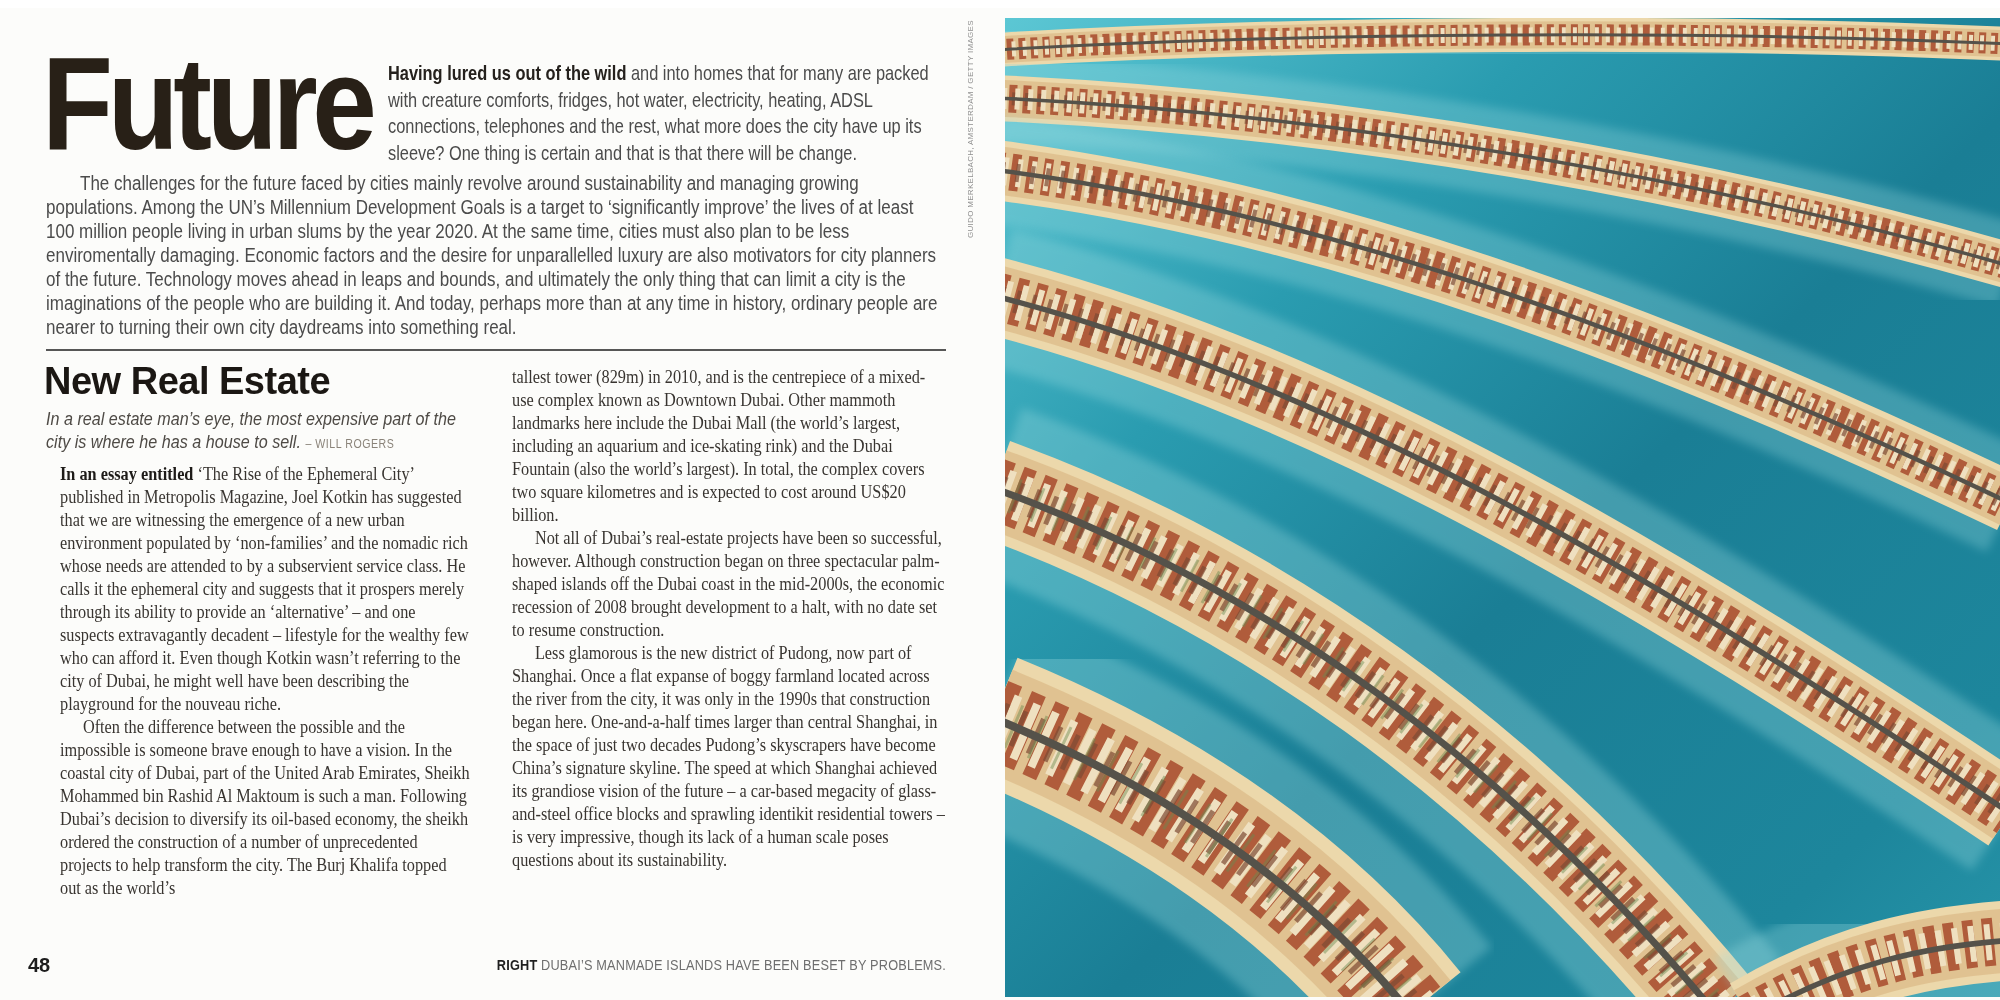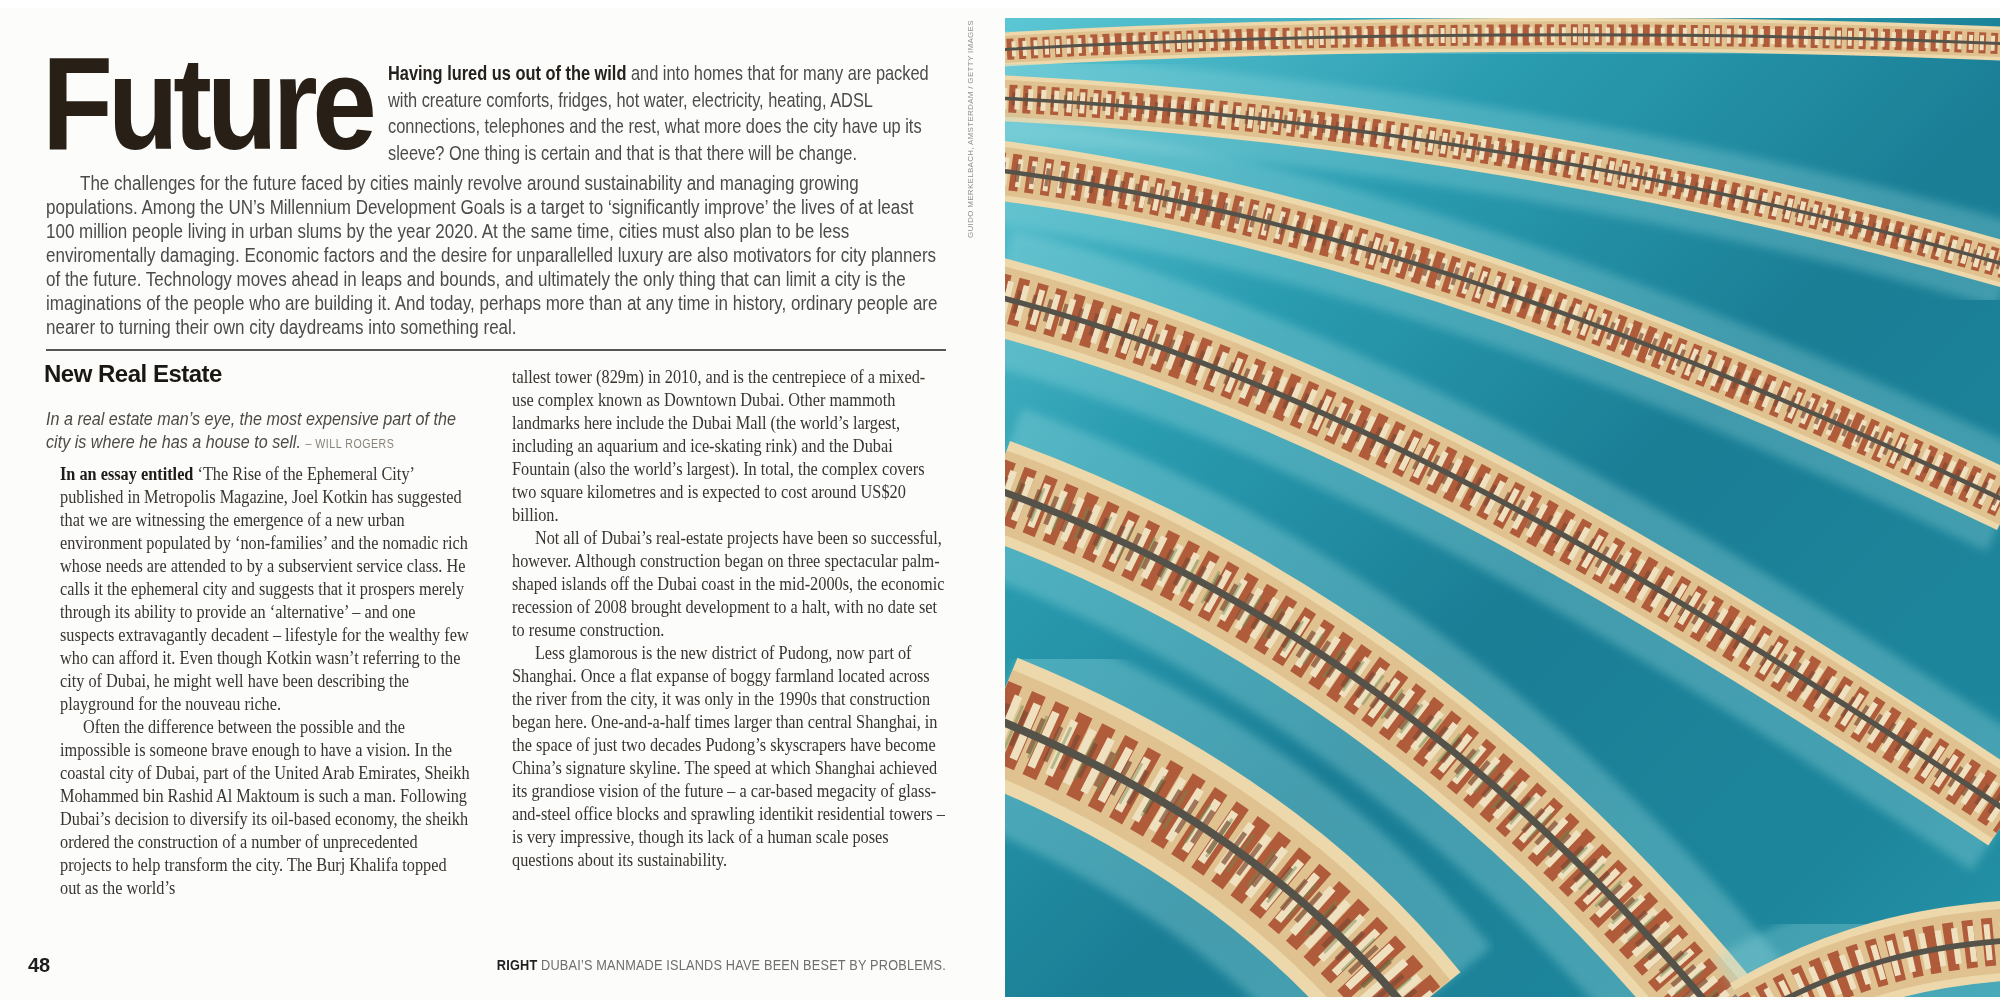--- a/index.html
+++ b/index.html
@@ -19,21 +19,21 @@
   }
   .intro-lead b { color:#25211d; }
   .intro-para {
     position:absolute; left:46px; top:163px; width:1055px;
     font-size:20px; line-height:24px; color:#4b4b4b; text-indent:40px;
     transform:scaleX(0.85); transform-origin:0 0;
   }
   .rule { position:absolute; left:46px; top:341px; width:900px; height:2px; background:#565656; }
   .section-title {
     position:absolute; left:44px; top:352px;
-    font-size:24px; font-weight:bold; letter-spacing:-0.5px; color:#1b1713;
+    font-size:38px; font-weight:bold; letter-spacing:-0.5px; color:#1b1713;
   }
   .quote {
     position:absolute; left:46px; top:399px; width:560px;
     font-style:italic; font-size:19px; line-height:23px; color:#4e4a45;
     transform:scaleX(0.85); transform-origin:0 0;
   }
   .quote .attrib {
     font-style:normal; font-size:12.5px; color:#8a8379; letter-spacing:0.6px;
   }
   .bodycol {

